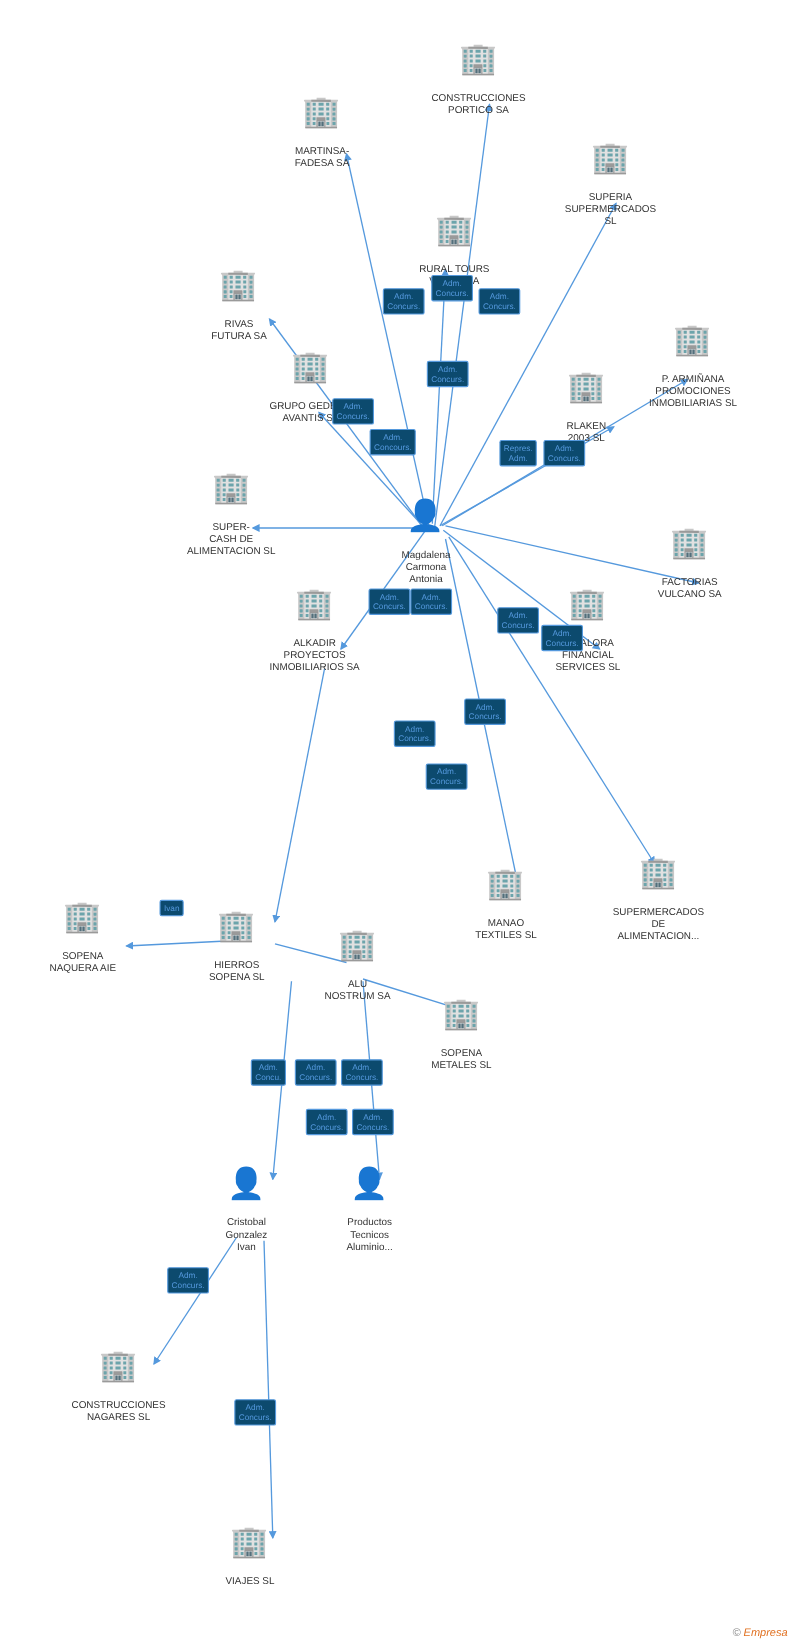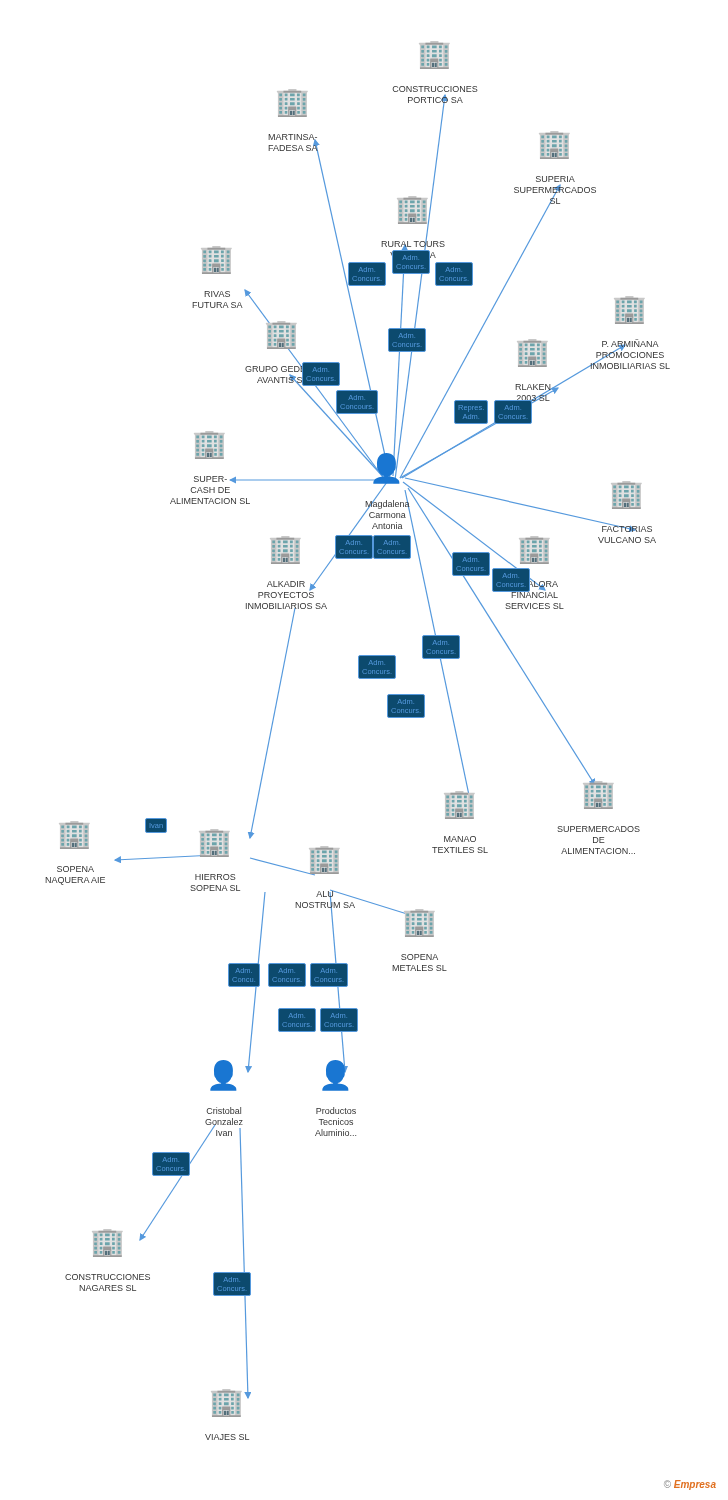--- a/index.html
+++ b/index.html
@@ -71,21 +71,20 @@
     .copyright {
       position: absolute;
       bottom: 10px;
       right: 12px;
       font-size: 10px;
       color: #888;
       font-style: italic;
     }
     .copyright span {
       color: #e07020;
-      font-weight: bold;
     }
   </style>
 </head>
 <body>
 
 <div id="graph-container">
   <svg id="connections">
 
     <line x1="395" y1="480" x2="445" y2="95" stroke="#5599dd" stroke-width="1.2" marker-end="url(#arrow)"></line>
 

